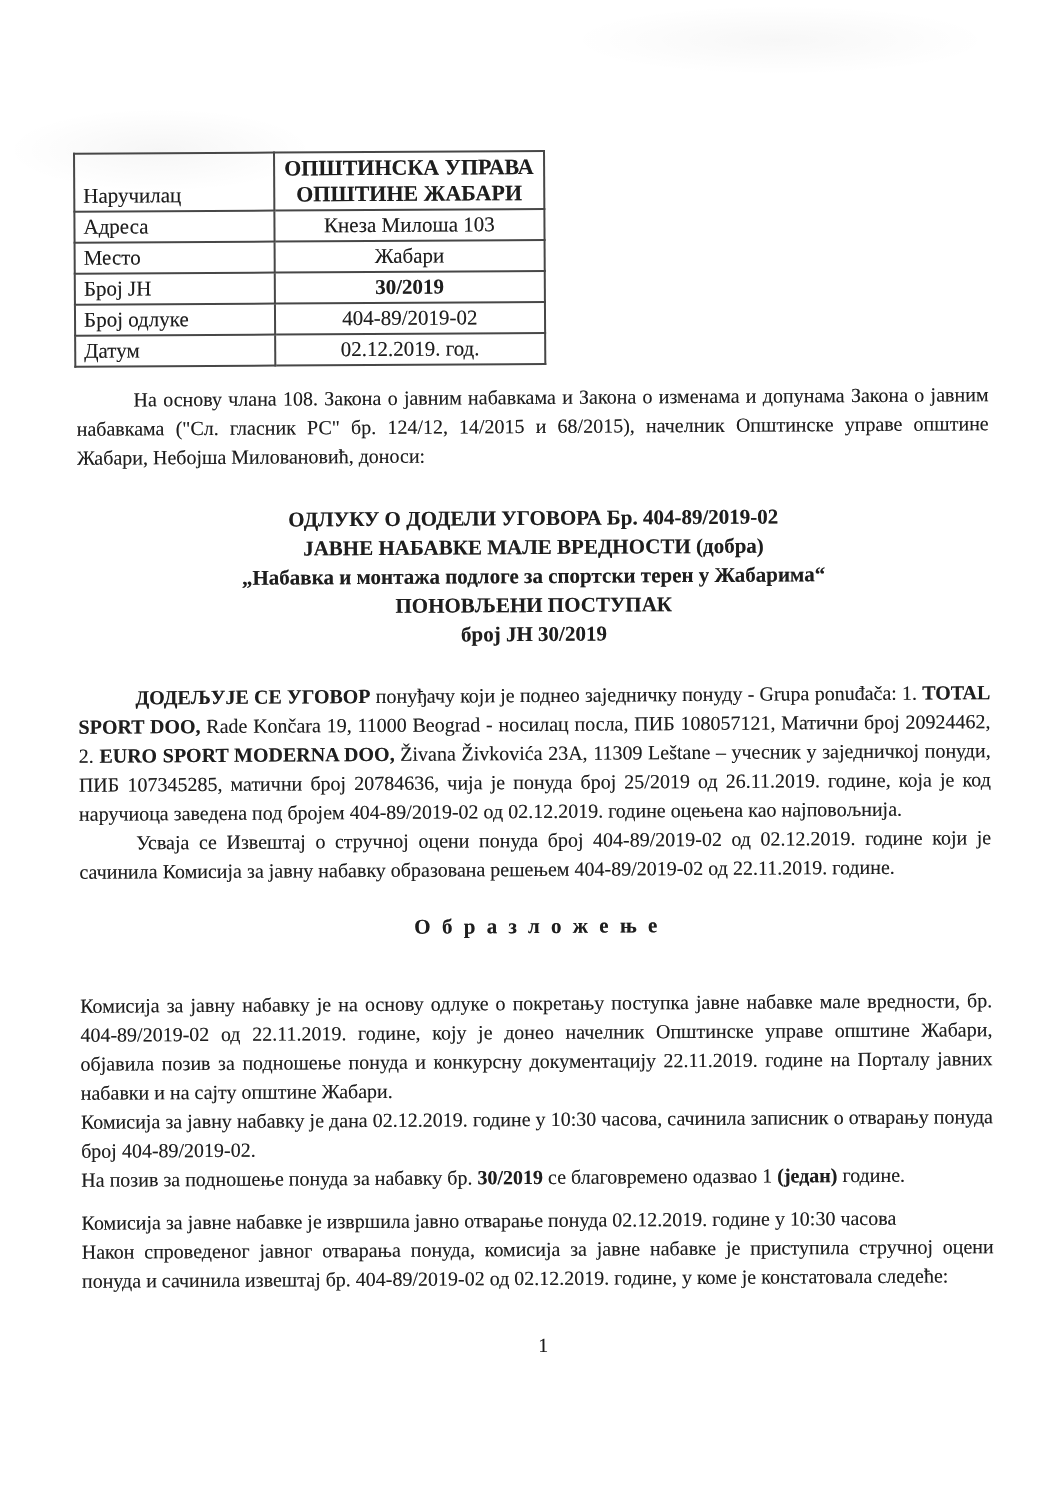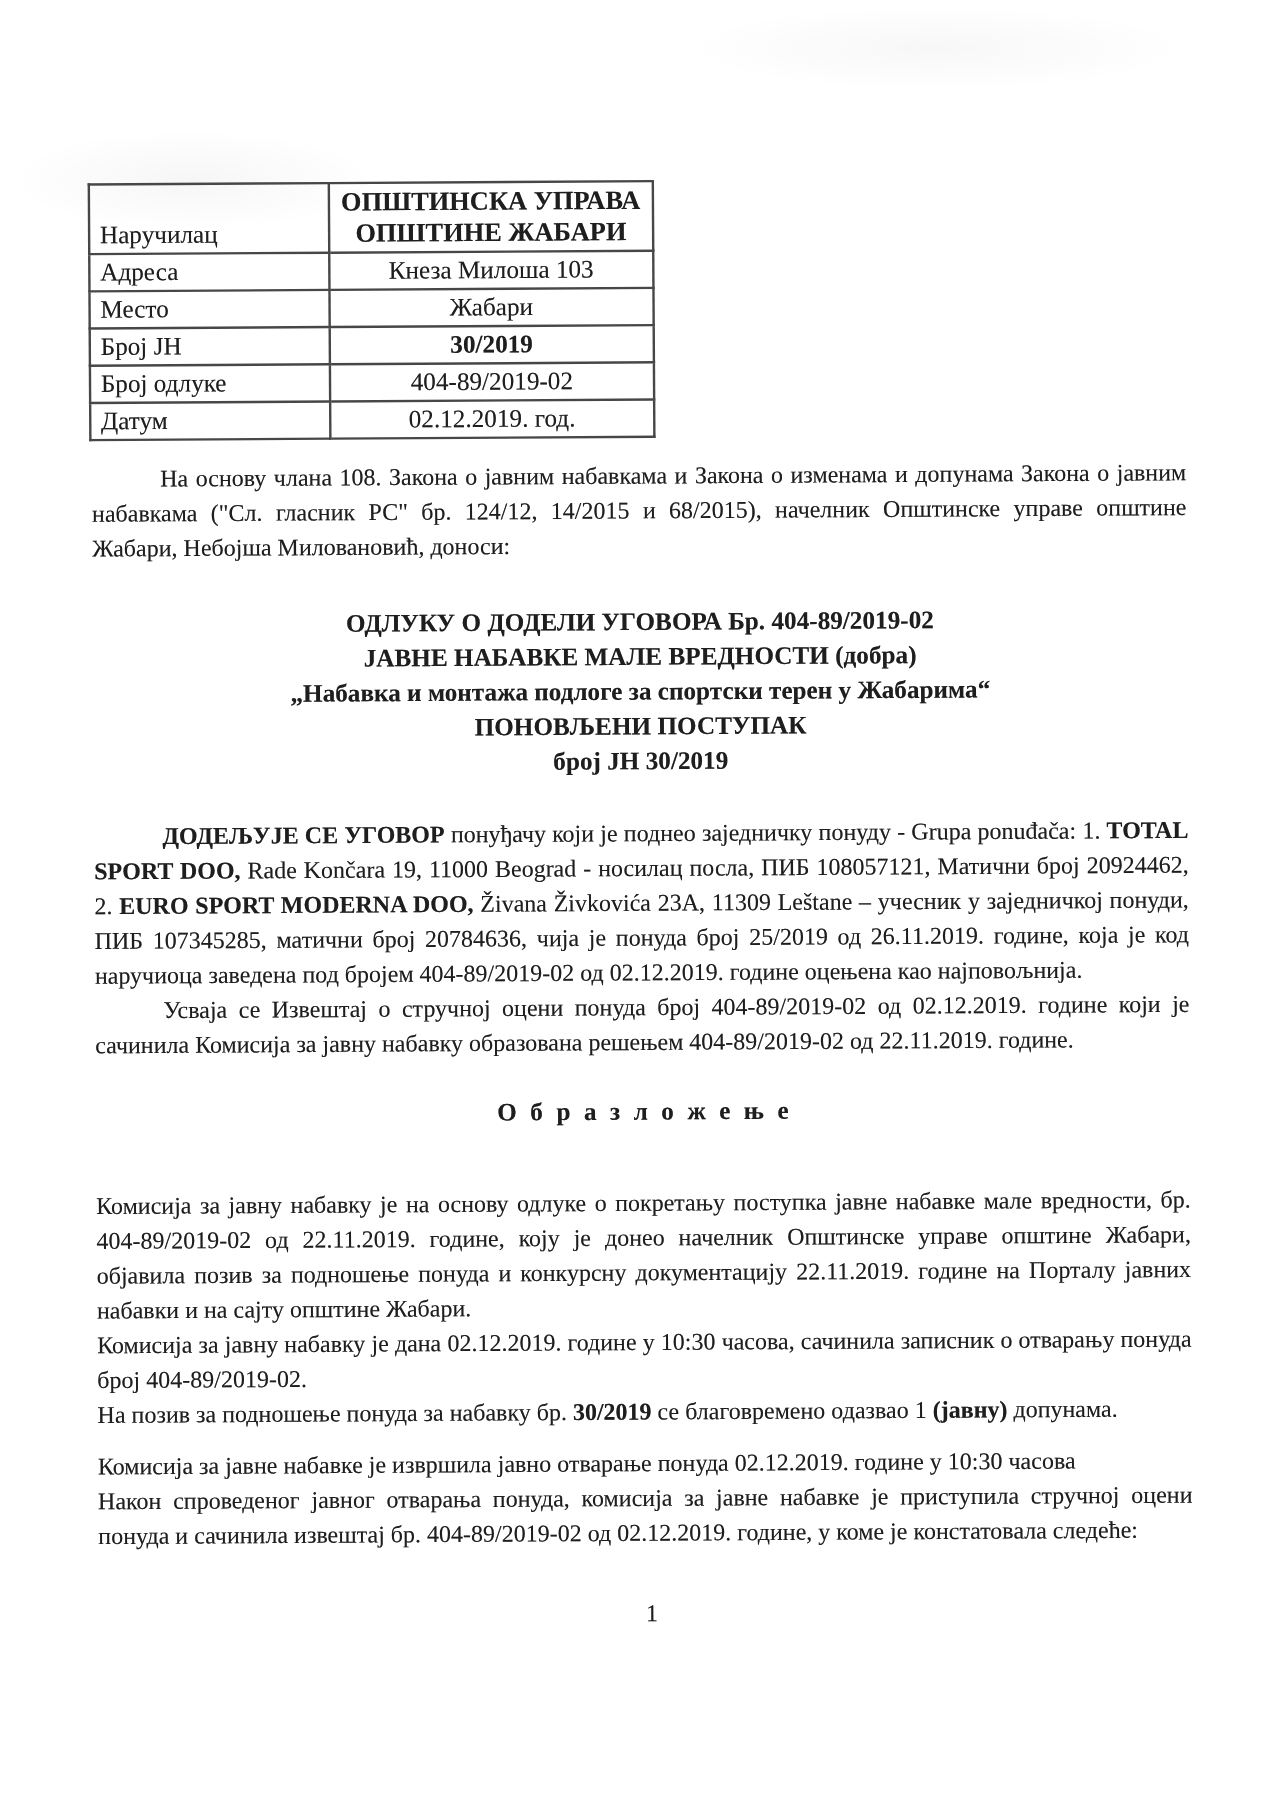--- a/index.html
+++ b/index.html
@@ -115,19 +115,19 @@
   </div>
 
   <p class="award indent"><span class="b">ДОДЕЉУЈЕ СЕ УГОВОР</span><span> понуђачу који је поднео заједничку понуду - Grupa ponuđača: 1. </span><span class="b">TOTAL SPORT DOO,</span><span> Rade Končara 19, 11000 Beograd - носилац посла, ПИБ 108057121, Матични број 20924462, 2. </span><span class="b">EURO SPORT MODERNA DOO,</span><span> Živana Živkovića 23A, 11309 Leštane – учесник у заједничкој понуди, ПИБ 107345285, матични број 20784636, чија је понуда број 25/2019 од 26.11.2019. године, која је код наручиоца заведена под бројем 404-89/2019-02 од 02.12.2019. године оцењена као најповољнија.</span></p>
 
   <p class="indent">Усваја се Извештај о стручној оцени понуда број 404-89/2019-02 од 02.12.2019. године који је сачинила Комисија за јавну набавку образована решењем 404-89/2019-02 од 22.11.2019. године.</p>
 
   <div class="rationale-heading">О б р а з л о ж е њ е</div>
 
   <p class="p1">Комисија за јавну набавку је на основу одлуке о покретању поступка јавне набавке мале вредности, бр. 404-89/2019-02 од 22.11.2019. године, коју је донео начелник Општинске управе општине Жабари, објавила позив за подношење понуда и конкурсну документацију 22.11.2019. године на Порталу јавних набавки и на сајту општине Жабари.</p>
   <p>Комисија за јавну набавку је дана 02.12.2019. године у 10:30 часова, сачинила записник о отварању понуда број 404-89/2019-02.</p>
-  <p><span>На позив за подношење понуда за набавку бр. </span><span class="b">30/2019</span><span> се благовремено одазвао 1 </span><span class="b">(јавну)</span><span> допунама.</span></p>
+  <p><span>На позив за подношење понуда за набавку бр. </span><span class="b">30/2019</span><span> се благовремено одазвао 1 </span><span class="b">(један)</span><span> године.</span></p>
   <p class="p4">Комисија за јавне набавке је извршила јавно отварање понуда 02.12.2019. године у 10:30 часова</p>
   <p>Након спроведеног јавног отварања понуда, комисија за јавне набавке је приступила стручној оцени понуда и сачинила извештај бр. 404-89/2019-02 од 02.12.2019. године, у коме је констатовала следеће:</p>
 
   <div class="page-num">1</div>
 
 </div>
 
 </body></html>

